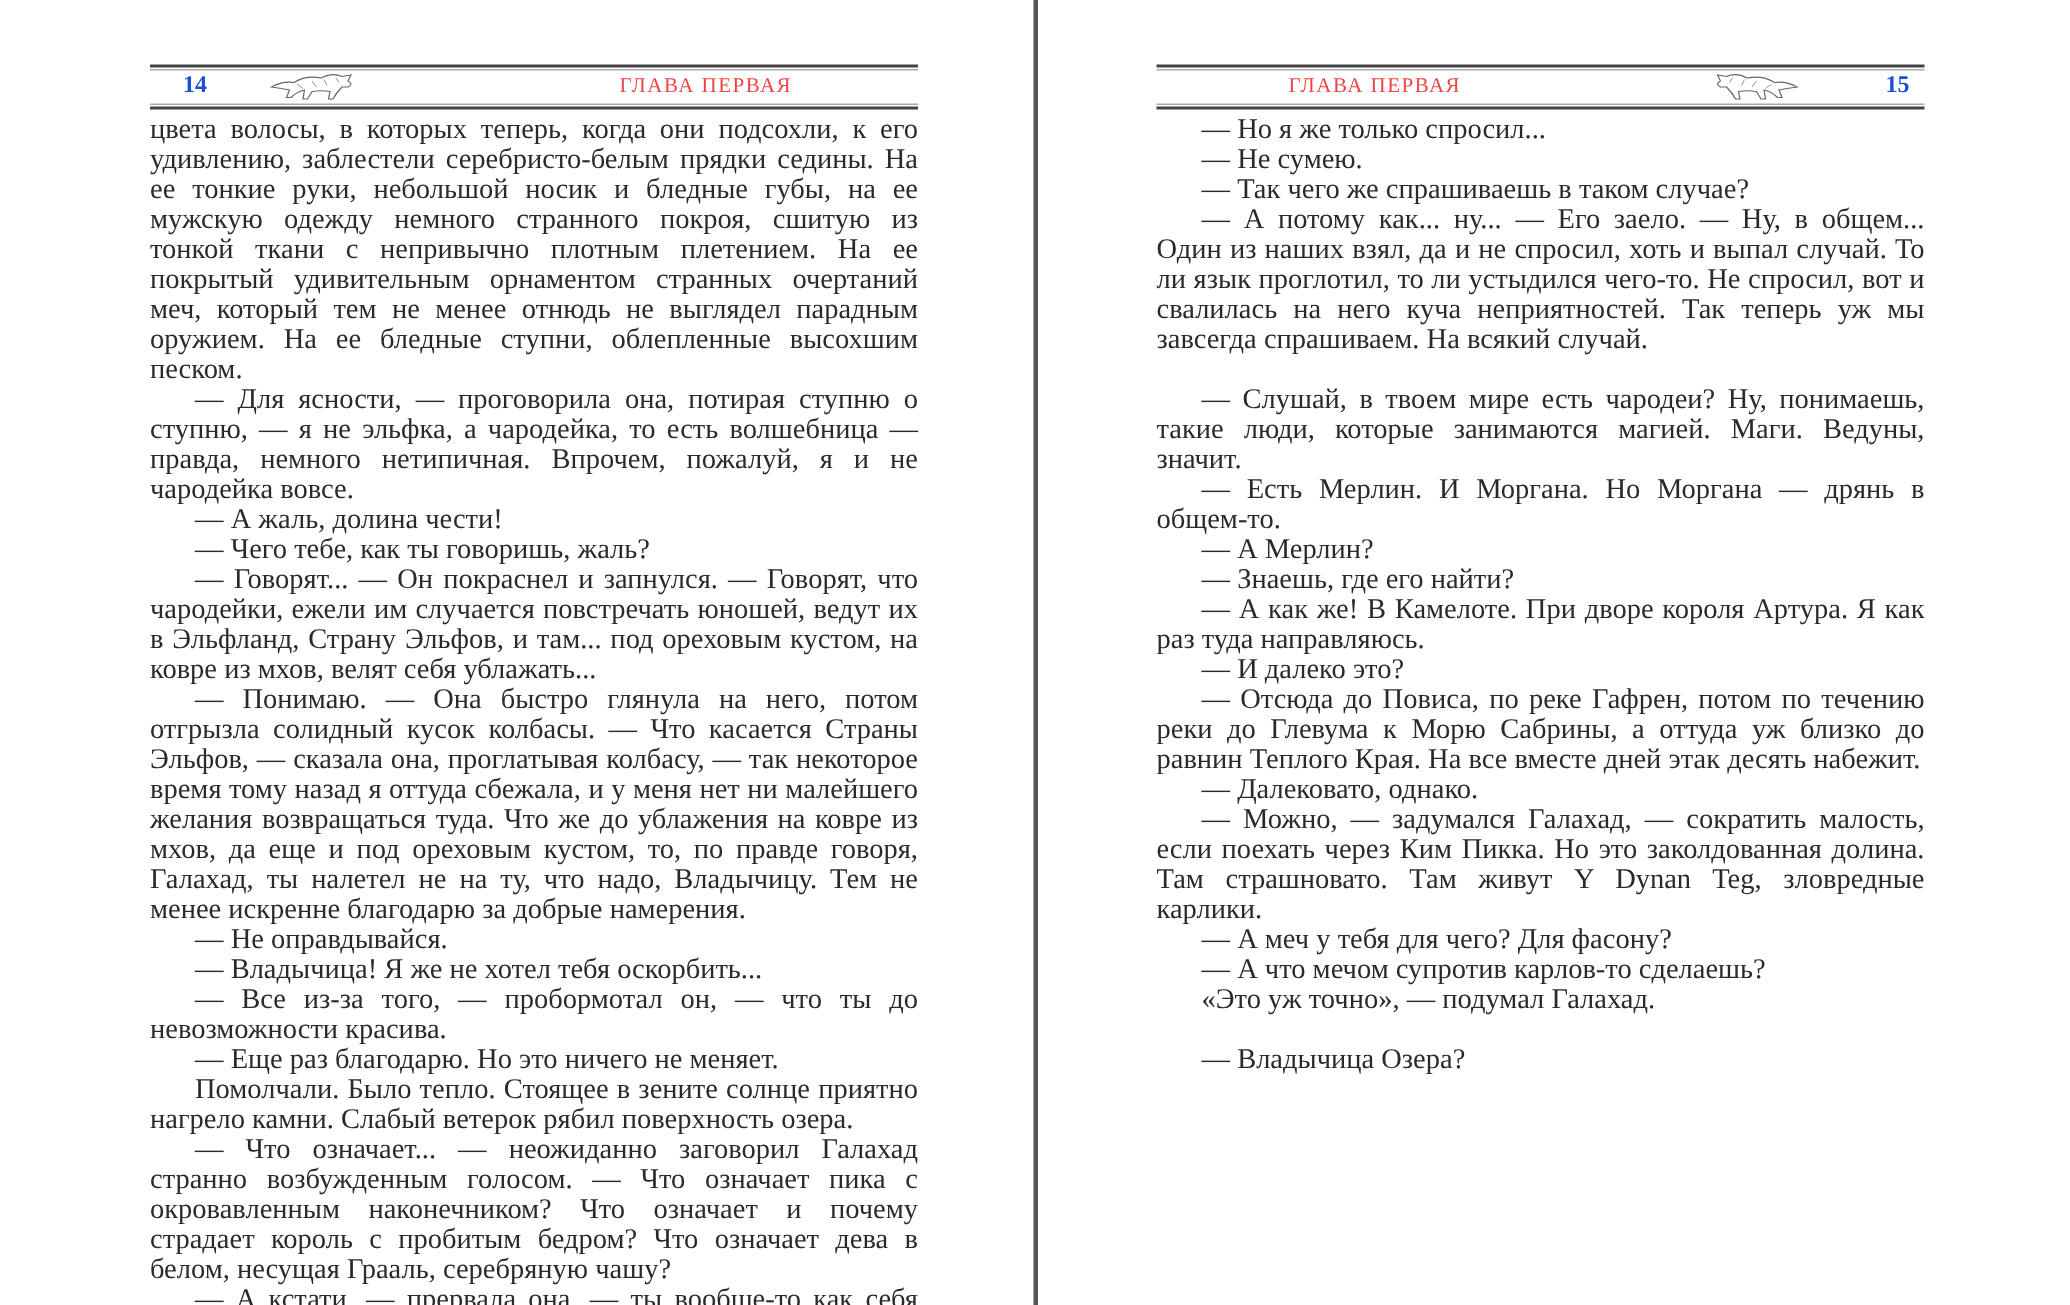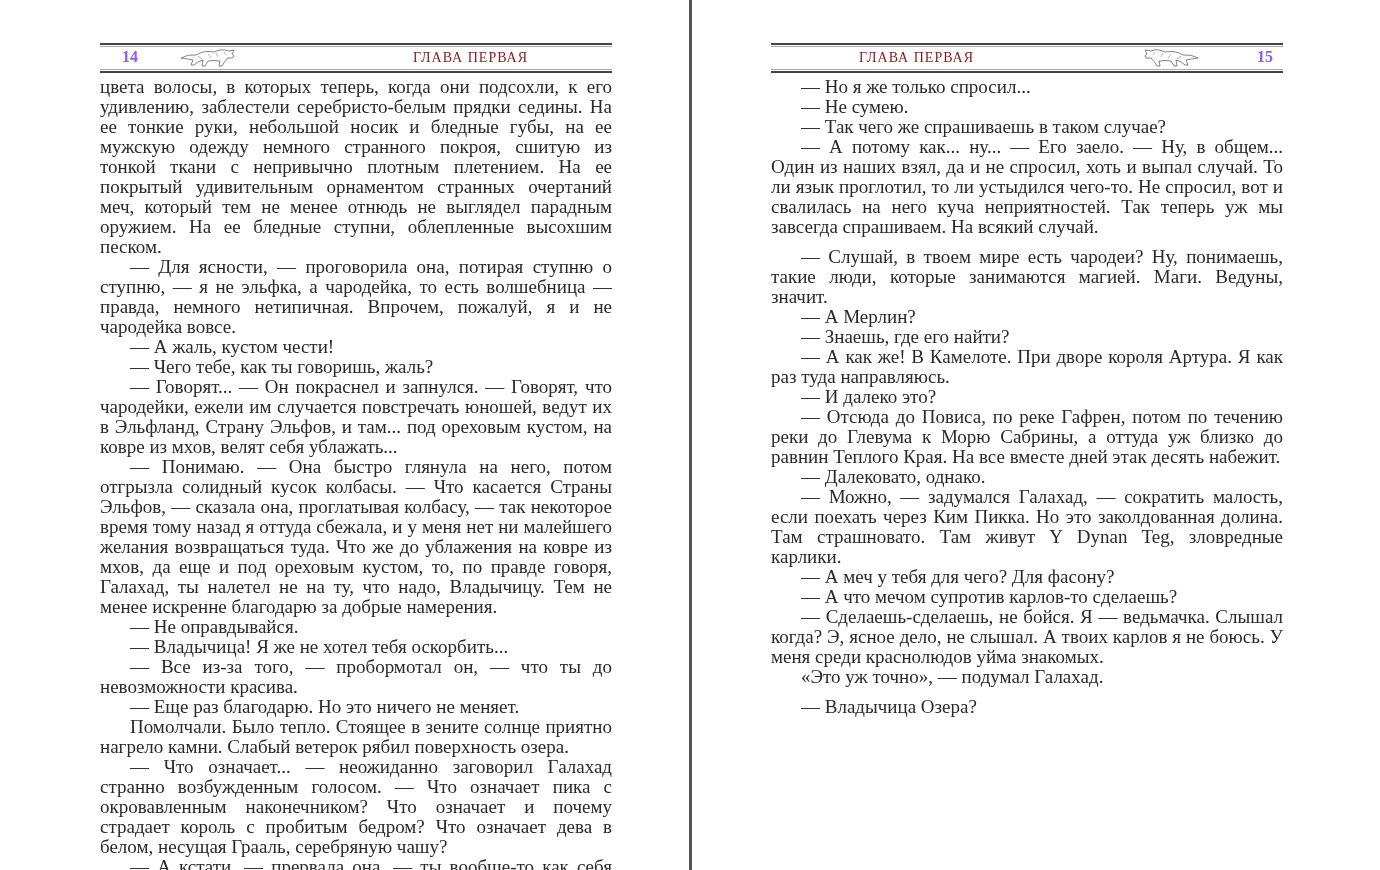--- a/index.html
+++ b/index.html
@@ -21,58 +21,58 @@
     position: absolute; top: 43px; left: 0; width: 100%; height: 26px;
     border-top: 2px solid #444;
     border-bottom: 2px solid #444;
   }
   .header::before, .header::after {
     content: ""; position: absolute; left: 0; right: 0; height: 1px; background: #aaa;
   }
   .header::before { top: 1px; }
   .header::after { bottom: 1px; }
   .pagenum {
-    position: absolute; top: 3px; font-weight: bold; font-size: 16px; color: #8b5cf6;
+    position: absolute; top: 3px; font-weight: bold; font-size: 16px; color: #1d4ed8;
   }
   .left .pagenum { left: 22px; }
   .right .pagenum { right: 10px; font-family: Liberation Serif, serif; }
   .runhead {
-    position: absolute; top: 5px; font-size: 14px; letter-spacing: 1px; color: #7f1d1d;
+    position: absolute; top: 5px; font-size: 14px; letter-spacing: 1px; color: #ef4444;
   }
   .left .runhead { left: 313px; }
   .right .runhead { left: 88px; }
   .wolf { position: absolute; top: 1px; width: 60px; height: 22px; }
   .left .wolf { left: 78px; }
   .right .wolf { left: 370px; transform: scaleX(-1); }
   .body {
     position: absolute; top: 77px; left: 0; width: 100%;
     font-size: 19px; line-height: 20px;
   }
   .body p { margin: 0; text-align: justify; text-align-last: left; }
   .body p.ind { text-indent: 30px; }
-  .body p.gap { margin-top: 10px; }
+  .body p.gap { margin-top: 20px; }
 </style>
 </head>
 <body>
 
 <div class="spine"></div>
 
 <div class="page left">
   <div class="header">
     <span class="pagenum">14</span>
     <svg class="wolf" viewBox="0 0 60 22">
       <path d="M3 12 Q10 8 18 9 Q26 4 36 6 Q44 2 50 5 L56 4 L54 8 Q58 10 54 12 L50 12 Q46 16 44 20 L41 20 L42 15 Q36 14 30 15 L27 20 L24 20 L25 14 Q20 15 16 19 L13 19 L15 14 Q10 13 3 12 Z" fill="none" stroke="#666" stroke-width="0.8"></path>
       <path d="M20 10 L24 13 M30 8 L33 12 M38 7 L40 11 M46 6 L48 9" stroke="#888" stroke-width="0.6"></path>
     </svg>
     <span class="runhead">ГЛАВА ПЕРВАЯ</span>
   </div>
   <div class="body" id="left-body">
       <p>цвета волосы, в которых теперь, когда они подсохли, к его удивлению, заблестели серебристо-белым прядки седины. На ее тонкие руки, небольшой носик и бледные губы, на ее мужскую одежду немного странного покроя, сшитую из тонкой ткани с непривычно плотным плетением. На ее покрытый удивительным орнаментом странных очертаний меч, который тем не менее отнюдь не выглядел парадным оружием. На ее бледные ступни, облепленные высохшим песком.</p>
       <p class="ind">— Для ясности, — проговорила она, потирая ступню о ступню, — я не эльфка, а чародейка, то есть волшебница — правда, немного нетипичная. Впрочем, пожалуй, я и не чародейка вовсе.</p>
-      <p class="ind">— А жаль, кустом чести!</p>
+      <p class="ind">— А жаль, долина чести!</p>
       <p class="ind">— Чего тебе, как ты говоришь, жаль?</p>
       <p class="ind">— Говорят... — Он покраснел и запнулся. — Говорят, что чародейки, ежели им случается повстречать юношей, ведут их в Эльфланд, Страну Эльфов, и там... под ореховым кустом, на ковре из мхов, велят себя ублажать...</p>
       <p class="ind">— Понимаю. — Она быстро глянула на него, потом отгрызла солидный кусок колбасы. — Что касается Страны Эльфов, — сказала она, проглатывая колбасу, — так некоторое время тому назад я оттуда сбежала, и у меня нет ни малейшего желания возвращаться туда. Что же до ублажения на ковре из мхов, да еще и под ореховым кустом, то, по правде говоря, Галахад, ты налетел не на ту, что надо, Владычицу. Тем не менее искренне благодарю за добрые намерения.</p>
       <p class="ind">— Не оправдывайся.</p>
       <p class="ind">— Владычица! Я же не хотел тебя оскорбить...</p>
       <p class="ind">— Все из-за того, — пробормотал он, — что ты до невозможности красива.</p>
       <p class="ind">— Еще раз благодарю. Но это ничего не меняет.</p>
       <p class="ind">Помолчали. Было тепло. Стоящее в зените солнце приятно нагрело камни. Слабый ветерок рябил поверхность озера.</p>
       <p class="ind">— Что означает... — неожиданно заговорил Галахад странно возбужденным голосом. — Что означает пика с окровавленным наконечником? Что означает и почему страдает король с пробитым бедром? Что означает дева в белом, несущая Грааль, серебряную чашу?</p>
       <p class="ind">— А кстати, — прервала она, — ты вообще-то как себя заговорил?</p>
@@ -87,26 +87,26 @@
       <path d="M20 10 L24 13 M30 8 L33 12 M38 7 L40 11 M46 6 L48 9" stroke="#888" stroke-width="0.6"></path>
     </svg>
     <span class="pagenum">15</span>
   </div>
   <div class="body" id="right-body">
       <p class="ind">— Но я же только спросил...</p>
       <p class="ind">— Не сумею.</p>
       <p class="ind">— Так чего же спрашиваешь в таком случае?</p>
       <p class="ind">— А потому как... ну... — Его заело. — Ну, в общем... Один из наших взял, да и не спросил, хоть и выпал случай. То ли язык проглотил, то ли устыдился чего-то. Не спросил, вот и свалилась на него куча неприятностей. Так теперь уж мы завсегда спрашиваем. На всякий случай.</p>
       <p class="ind gap">— Слушай, в твоем мире есть чародеи? Ну, понимаешь, такие люди, которые занимаются магией. Маги. Ведуны, значит.</p>
+      <p class="ind">— Есть Мерлин. И Моргана. Но Моргана — дрянь в общем-то.</p>
       <p class="ind">— А Мерлин?</p>
       <p class="ind">— Знаешь, где его найти?</p>
       <p class="ind">— А как же! В Камелоте. При дворе короля Артура. Я как раз туда направляюсь.</p>
       <p class="ind">— И далеко это?</p>
       <p class="ind">— Отсюда до Повиса, по реке Гафрен, потом по течению реки до Глевума к Морю Сабрины, а оттуда уж близко до равнин Теплого Края. На все вместе дней этак десять набежит.</p>
       <p class="ind">— Далековато, однако.</p>
       <p class="ind">— Можно, — задумался Галахад, — сократить малость, если поехать через Ким Пикка. Но это заколдованная долина. Там страшновато. Там живут Y Dynan Teg, зловредные карлики.</p>
       <p class="ind">— А меч у тебя для чего? Для фасону?</p>
       <p class="ind">— А что мечом супротив карлов-то сделаешь?</p>
-      <p class="ind">— Сделаешь-сделаешь, не бойся. Я — ведьмачка. Слышал когда? Э, ясное дело, не слышал. А твоих карлов я не боюсь. У меня среди краснолюдов уйма знакомых.</p>
       <p class="ind">«Это уж точно», — подумал Галахад.</p>
       <p class="ind gap">— Владычица Озера?</p>
     </div>
 </div>
 
 </body></html>

